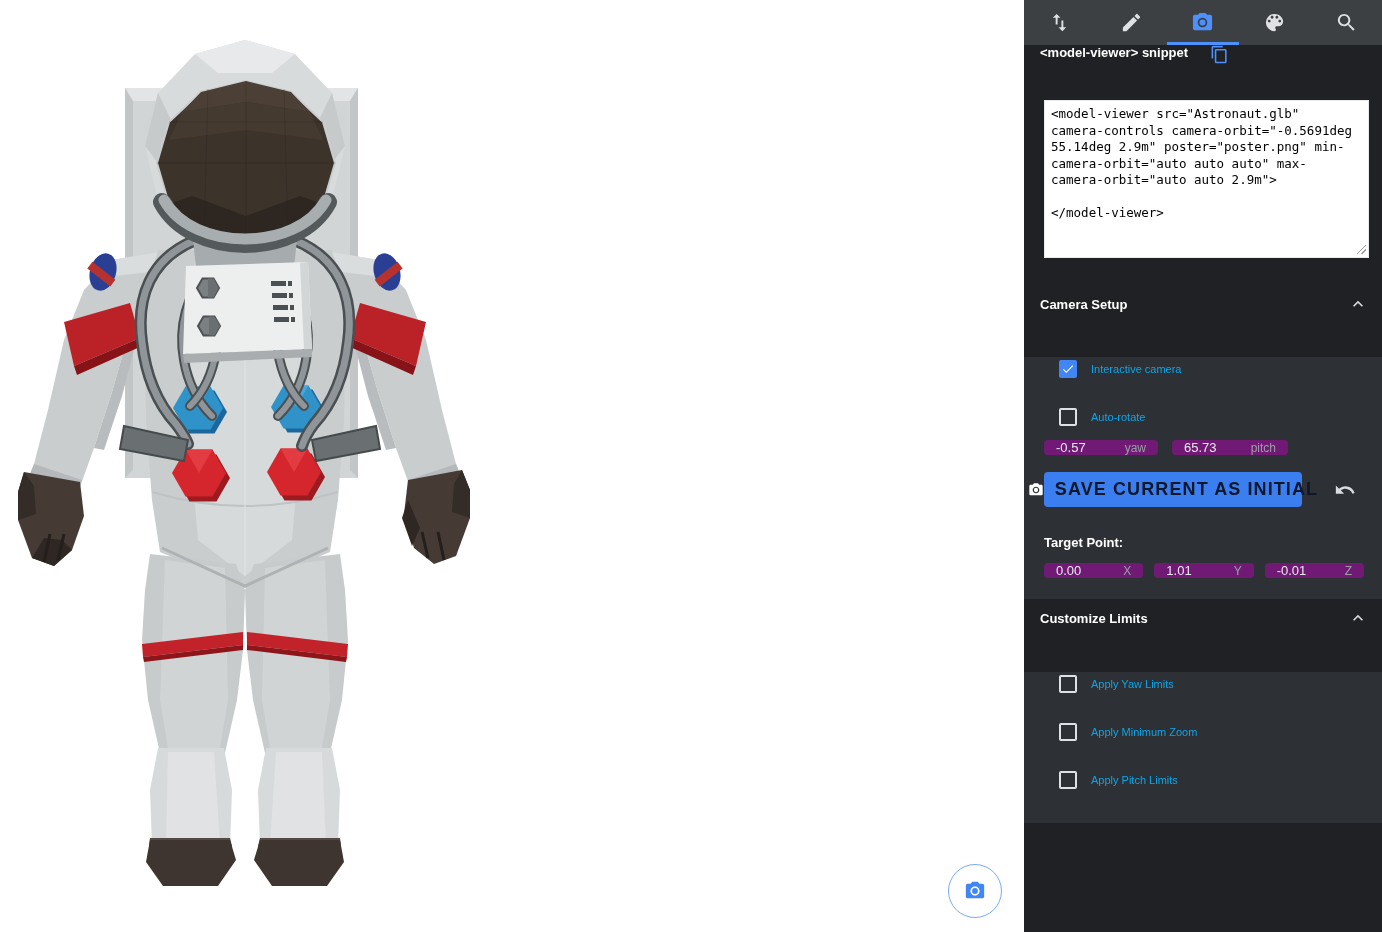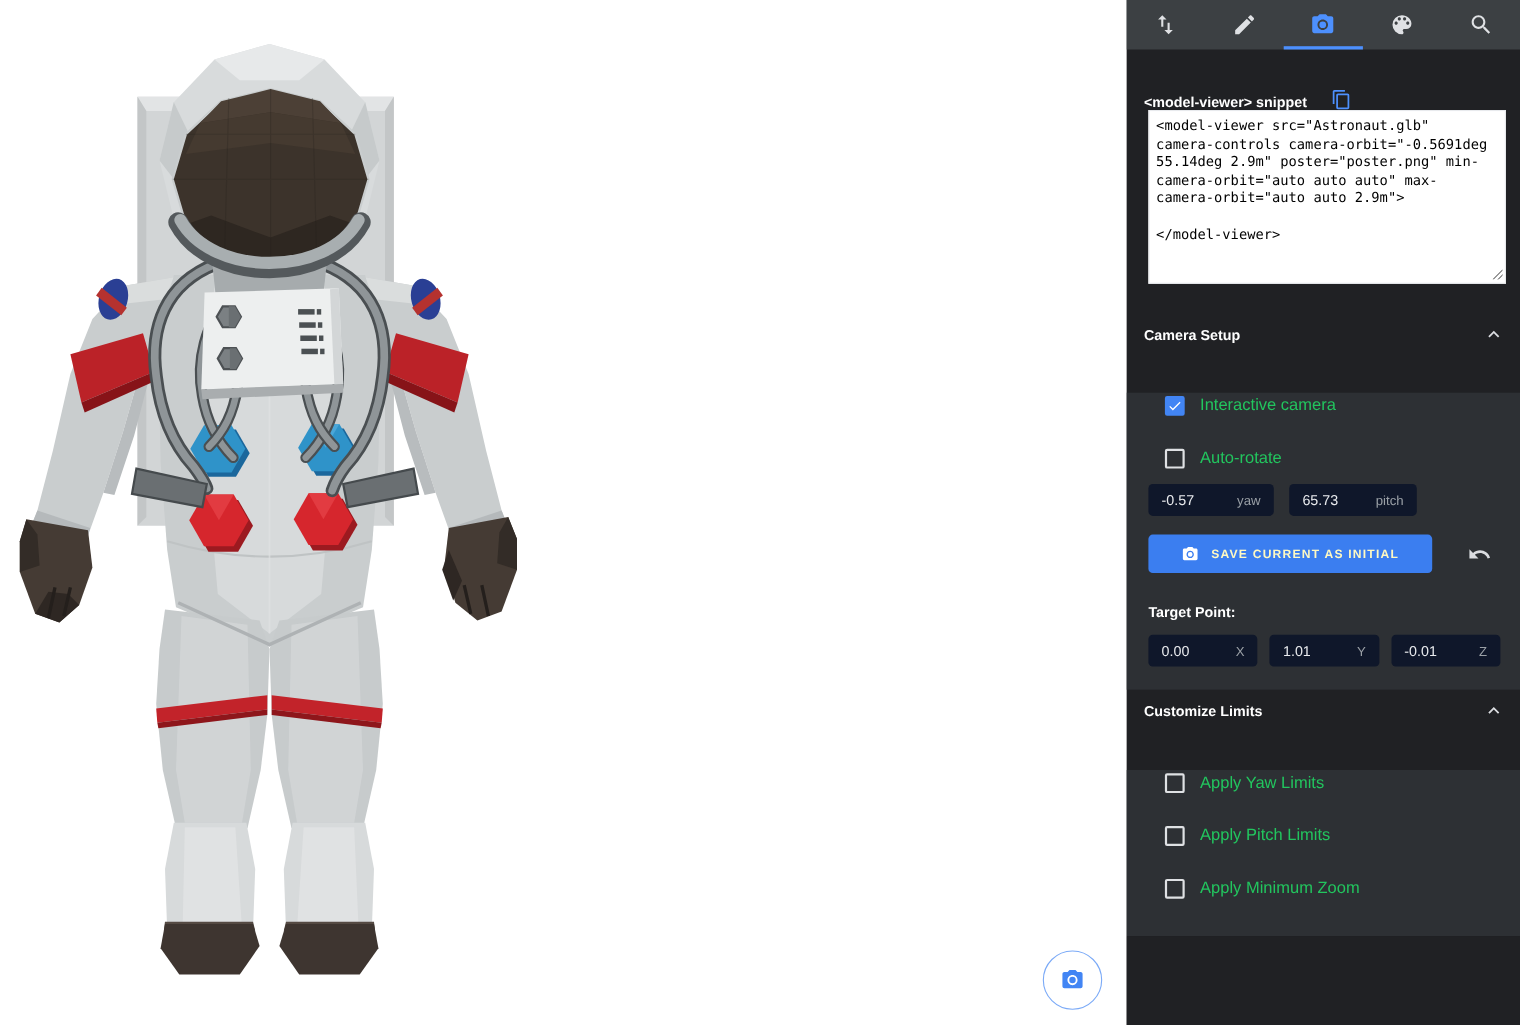--- a/index.html
+++ b/index.html
@@ -15,21 +15,21 @@
 
   
   .panel{width:358px;height:932px;background:#202124;display:flex;flex-direction:column;flex:none}
   .toolbar{height:45px;background:#3c4043;display:flex;flex:none}
   .tab{flex:1;position:relative;display:flex;align-items:center;justify-content:center;background:none;border:none;cursor:pointer}
   .tab svg{width:23px;height:23px;fill:#dfe1e4}
   .tab.active svg{fill:#4d90fe}
   .tab .bar{display:none;position:absolute;left:0;right:0;bottom:0;height:3px;background:#4d90fe}
   .tab.active .bar{display:block}
 
-  .snippet-head{height:55px;display:flex;align-items:flex-end;padding-left:16px;flex:none}
+  .snippet-head{height:55px;display:flex;align-items:flex-start;padding-left:16px;flex:none}
   .snippet-title{color:#fff;font-size:13px;font-weight:bold}
   .copy-btn{background:none;border:none;margin-left:22px;cursor:pointer;display:flex;padding:0}
   .copy-btn svg{width:19px;height:19px;fill:#4d90fe}
 
   .code-wrap{margin:0 13px 27px 20px;position:relative;flex:none}
   textarea.code{display:block;width:325px;height:158px;background:#fff;color:#000;
     font-family:"DejaVu Sans Mono",monospace;font-size:12.5px;line-height:1.32;
     border:1px solid #e8eaed;padding:5px 6px;resize:none;overflow:hidden;white-space:pre}
   .code-wrap::after{content:"";position:absolute;right:3px;bottom:4px;width:9px;height:9px;pointer-events:none;
     background:linear-gradient(135deg,transparent 45%,#9a9a9a 45%,#9a9a9a 55%,transparent 55%,transparent 70%,#9a9a9a 70%,#9a9a9a 80%,transparent 80%)}
@@ -42,36 +42,36 @@
   .cs-body{padding-bottom:21px}
   .cl-body{padding-bottom:32px}
 
   .cbx-row{display:flex;align-items:center;margin-left:35px;height:23px;cursor:pointer}
   .mt34{margin-top:34px}.mt35{margin-top:35px}.mt25{margin-top:25px}
   .cbx{width:18px;height:18px;border:2px solid #dfe1e4;border-radius:2px;flex:none;
        display:flex;align-items:center;justify-content:center;background:transparent}
   .cbx svg{width:14px;height:14px;fill:#fff;display:none}
   .cbx.checked{background:#4285f4;border-color:#4285f4}
   .cbx.checked svg{display:block}
-  .cbx-label{color:#22c55e;font-size:15px;margin-left:14px;white-space:nowrap}
+  .cbx-label{color:#0ea5e9;font-size:11px;margin-left:14px;white-space:nowrap}
 
   .fld-label{color:#fff;font-size:13px;font-weight:bold;line-height:16px;margin:21px 0 0 20px}
   .fld-label.mt28{margin-top:28px}
   .fields{display:flex;margin:12px 18px 0 20px;gap:14px}
   .fields.triple{gap:11px}
-  .field{height:29px;background:#0f172a;border-radius:4px;display:flex;align-items:center;padding:0 12px;cursor:text}
+  .field{height:15px;background:#701a75;border-radius:4px;display:flex;align-items:center;padding:0 12px;cursor:text}
   .field .val{color:#e8eaed;font-size:13px}
   .field .unit{color:#9aa0a6;font-size:12px;margin-left:auto;padding-left:10px}
   .field.w114{width:114px;flex:none}
   .field.w116{width:116px;flex:none}
   .fields.triple .field{flex:1}
 
   .save-row{display:flex;align-items:center;margin:17px 26px 0 20px}
-  .save-btn{height:35px;width:258px;background:#3b7ef0;color:#fef9c3;border:none;border-radius:4px;
-    display:flex;align-items:center;justify-content:center;gap:11px;font-size:11px;font-weight:bold;
+  .save-btn{height:35px;width:258px;background:#3b7ef0;color:#0f172a;border:none;border-radius:4px;
+    display:flex;align-items:center;justify-content:center;gap:11px;font-size:18px;font-weight:bold;
     letter-spacing:1.1px;cursor:pointer;font-family:inherit;white-space:nowrap}
   .save-btn svg{width:16px;height:16px;fill:#fff;flex:none}
   .undo-btn{background:none;border:none;margin-left:auto;display:flex;cursor:pointer;padding:0}
   .undo-btn svg{width:22px;height:22px;fill:#dadce0}
 
   .panel-footer{flex:1;background:#202124}
 </style>
 </head>
 <body>
 
@@ -389,26 +389,26 @@
         <span class="cbx">
           
         </span>
         <span class="cbx-label">Apply Yaw Limits</span>
       </label>
 
       <label class="cbx-row mt25">
         <span class="cbx">
           
         </span>
-        <span class="cbx-label">Apply Pitch Limits</span>
+        <span class="cbx-label">Apply Minimum Zoom</span>
       </label>
 
       <label class="cbx-row mt25">
         <span class="cbx">
           
         </span>
-        <span class="cbx-label">Apply Minimum Zoom</span>
+        <span class="cbx-label">Apply Pitch Limits</span>
       </label>
     </div>
   </section>
 
   <div class="panel-footer"></div>
 </div>
 
 </body></html>

